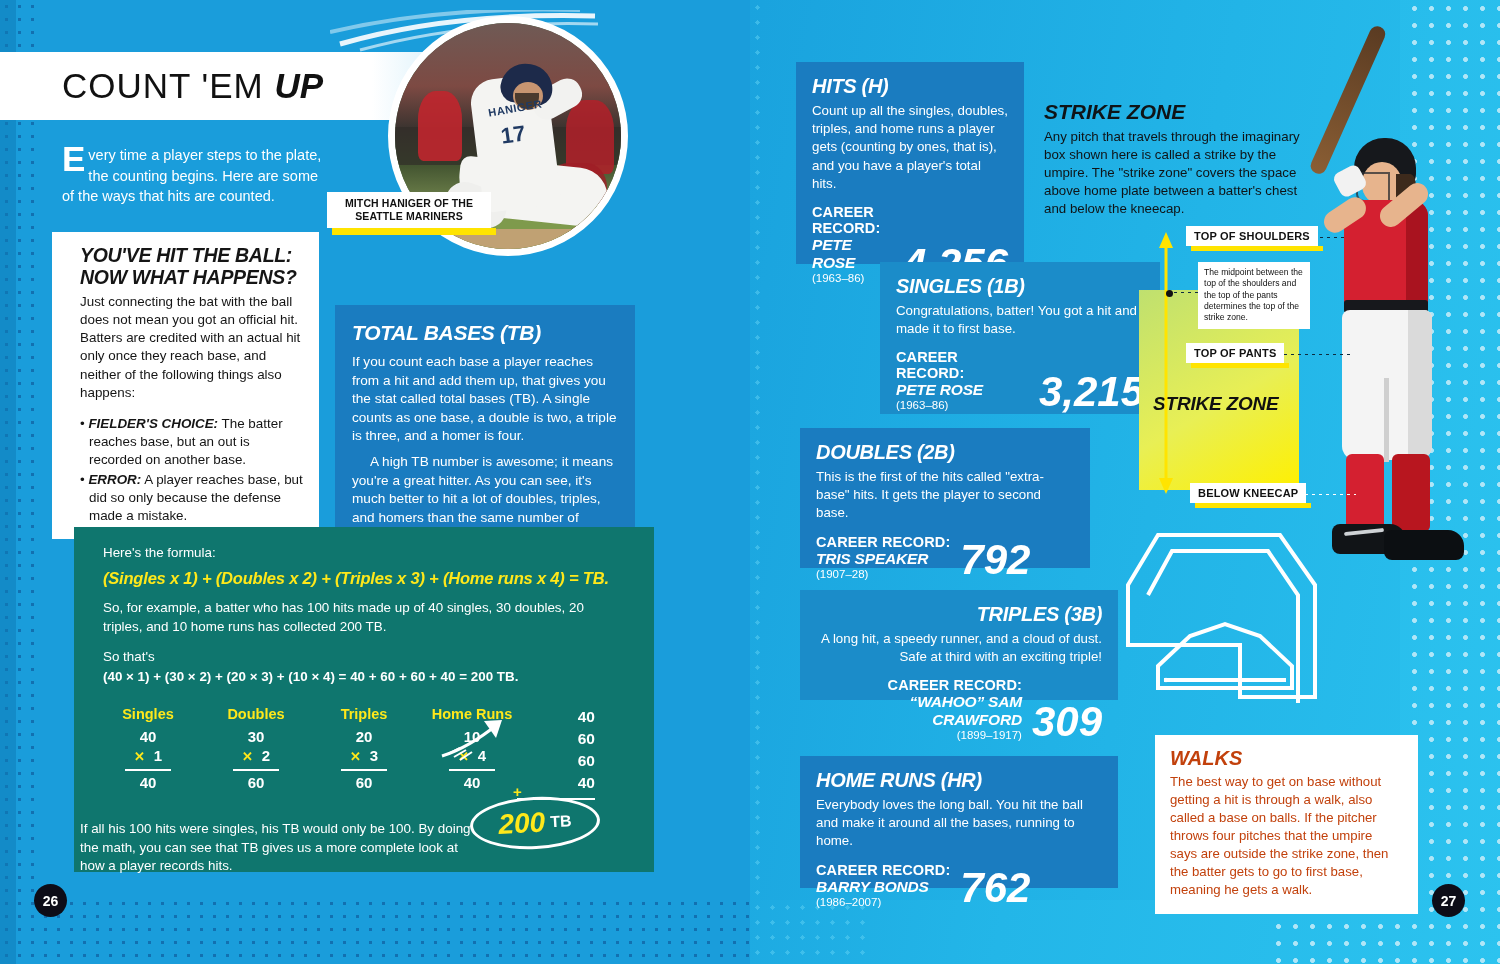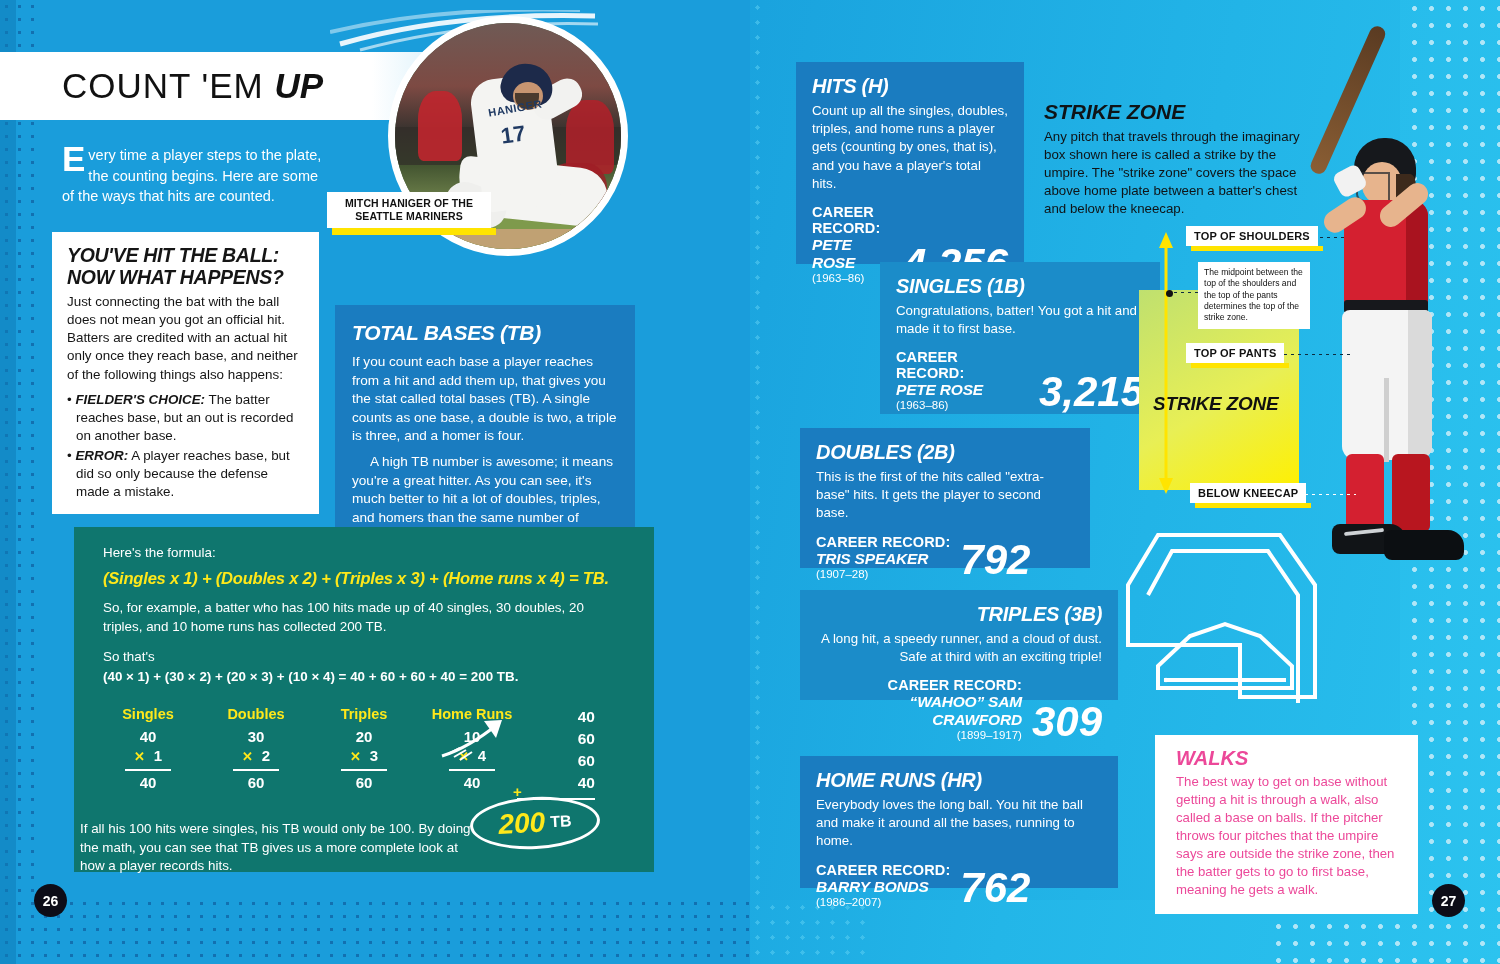--- a/index.html
+++ b/index.html
@@ -74,27 +74,27 @@
   }
   .dropcap{
     float:left; font-size:35px; font-weight:800; line-height:.82;
     padding-right:3px; color:#fff;
   }
 
   
   .white-box{
     position:absolute; background:#fff; color:#151515;
   }
-  #hit-ball-box{ left:52px; top:232px; width:267px; padding:13px 15px 12px 15px; }
+  #hit-ball-box{ left:52px; top:232px; width:267px; padding:13px 15px 12px 28px; }
   #hit-ball-box h3{
     font-size:19.5px; font-style:italic; font-weight:800; line-height:1.12;
     letter-spacing:-.3px; margin-bottom:4px;
   }
   #hit-ball-box p{ font-size:13.4px; line-height:1.36; }
-  #hit-ball-box ul{ margin-top:7px; list-style:none; }
+  #hit-ball-box ul{ margin-top:13px; list-style:none; }
   #hit-ball-box li{ font-size:13.4px; line-height:1.34; padding-left:9px; text-indent:-9px; margin-bottom:2px;}
   #hit-ball-box li b{ font-style:italic; font-weight:800; }
 
   
   .photo-circle{
     position:absolute; left:388px; top:16px; width:240px; height:240px;
     border-radius:50%; border:7px solid #fff; overflow:hidden;
     background:#3c5a3a;
   }
   .ph-crowd{ position:absolute; inset:0; background:linear-gradient(180deg,#6f5a55 0%,#7d4a43 28%,#3d3430 46%,#41522f 62%,#6c7f4a 78%,#b79a6a 100%); }
@@ -260,21 +260,21 @@
   .hp-big{
     position:absolute; left:1120px; top:525px; width:215px; height:180px; z-index:2;
   }
   .hp-small{
     position:absolute; left:1150px; top:620px; width:150px; height:75px; z-index:2;
   }
 
   
   .walks{
     position:absolute; left:1155px; top:735px; width:263px;
-    background:#fff; color:#ec4899; padding:12px 15px 14px 21px; z-index:6;
+    background:#fff; color:#c2410c; padding:12px 15px 14px 15px; z-index:6;
   }
   .walks h3{ font-size:20px; font-style:italic; font-weight:800; margin-bottom:3px;}
   .walks p{ font-size:13.2px; line-height:1.37; }
 
   
   .pagenum{
     position:absolute; width:33px; height:33px; border-radius:50%;
     background:#0d0d18; color:#fff; font-size:14px; font-weight:700;
     display:flex; align-items:center; justify-content:center; z-index:9;
   }

